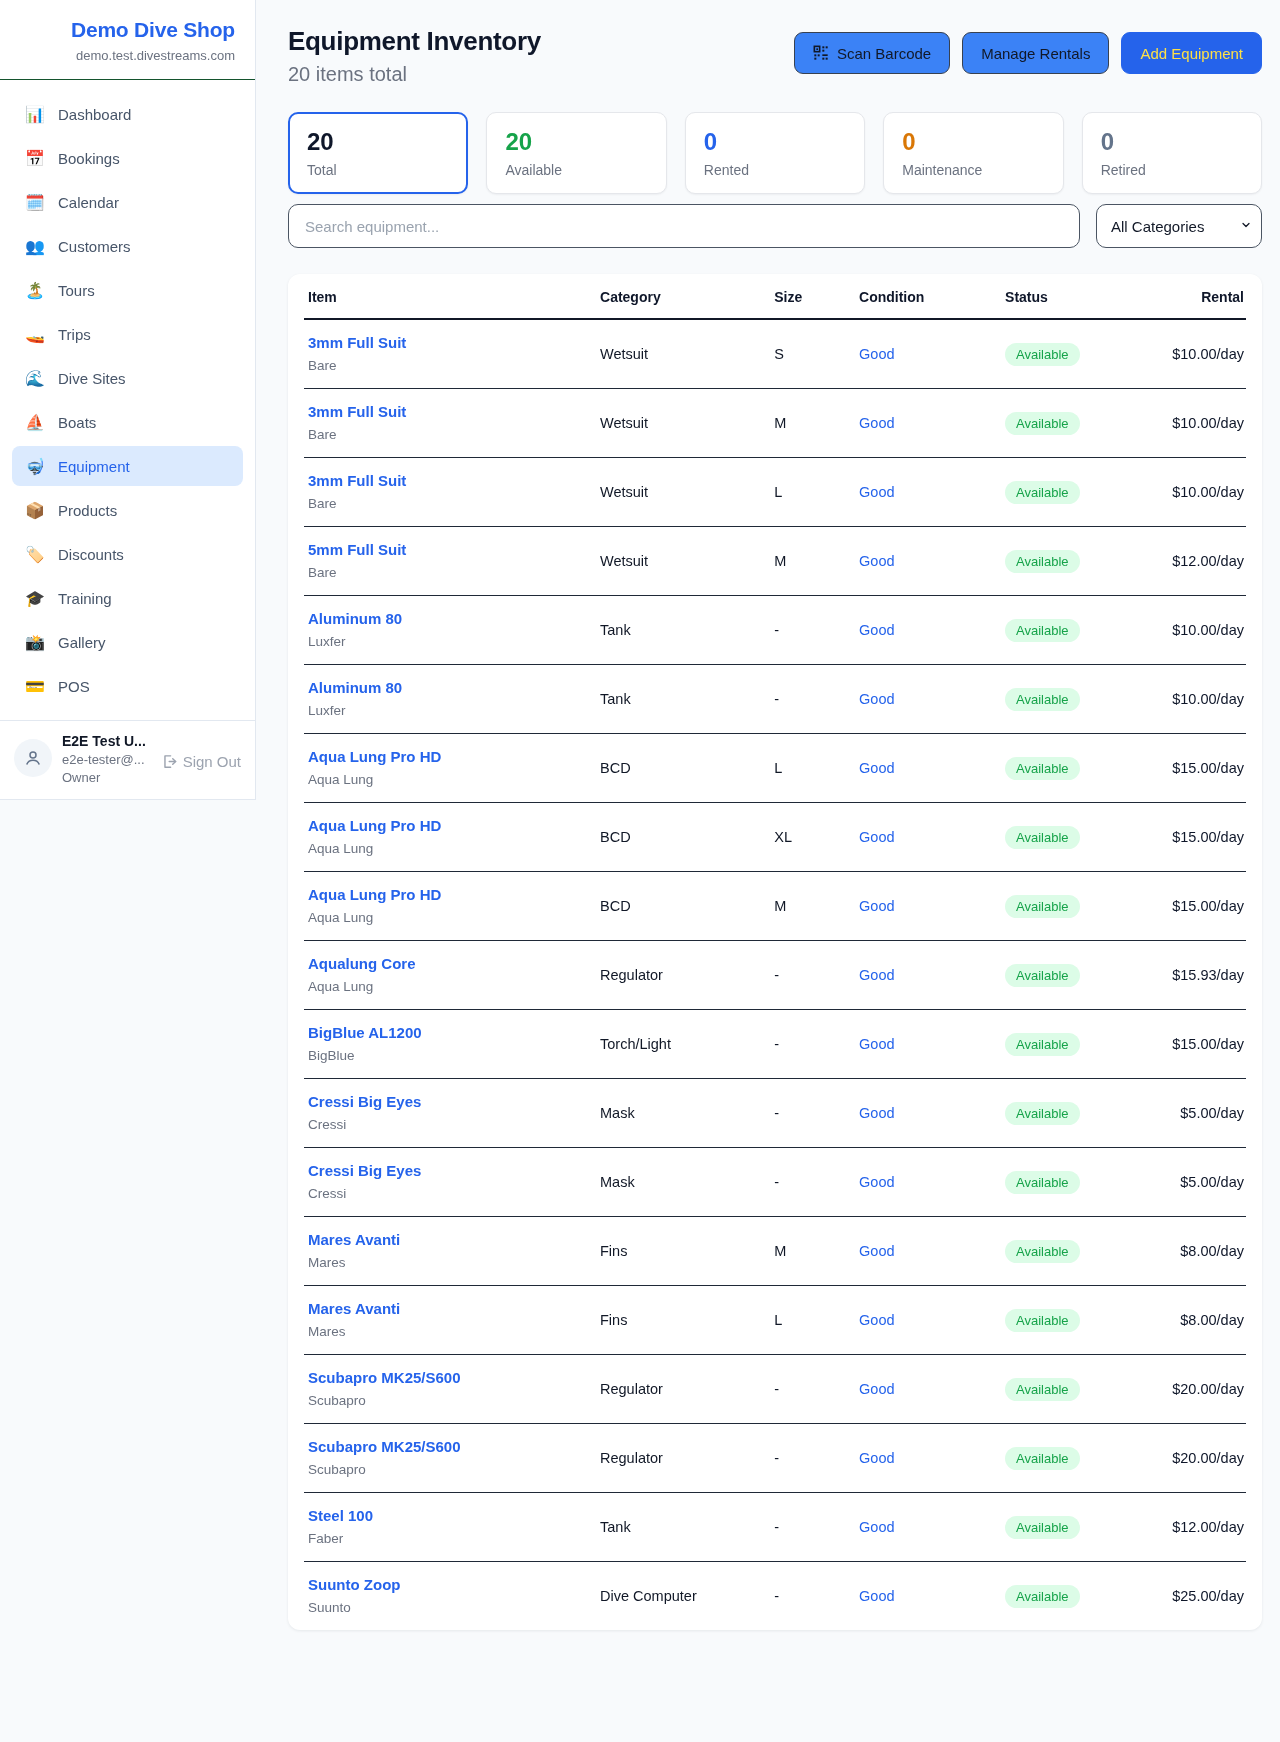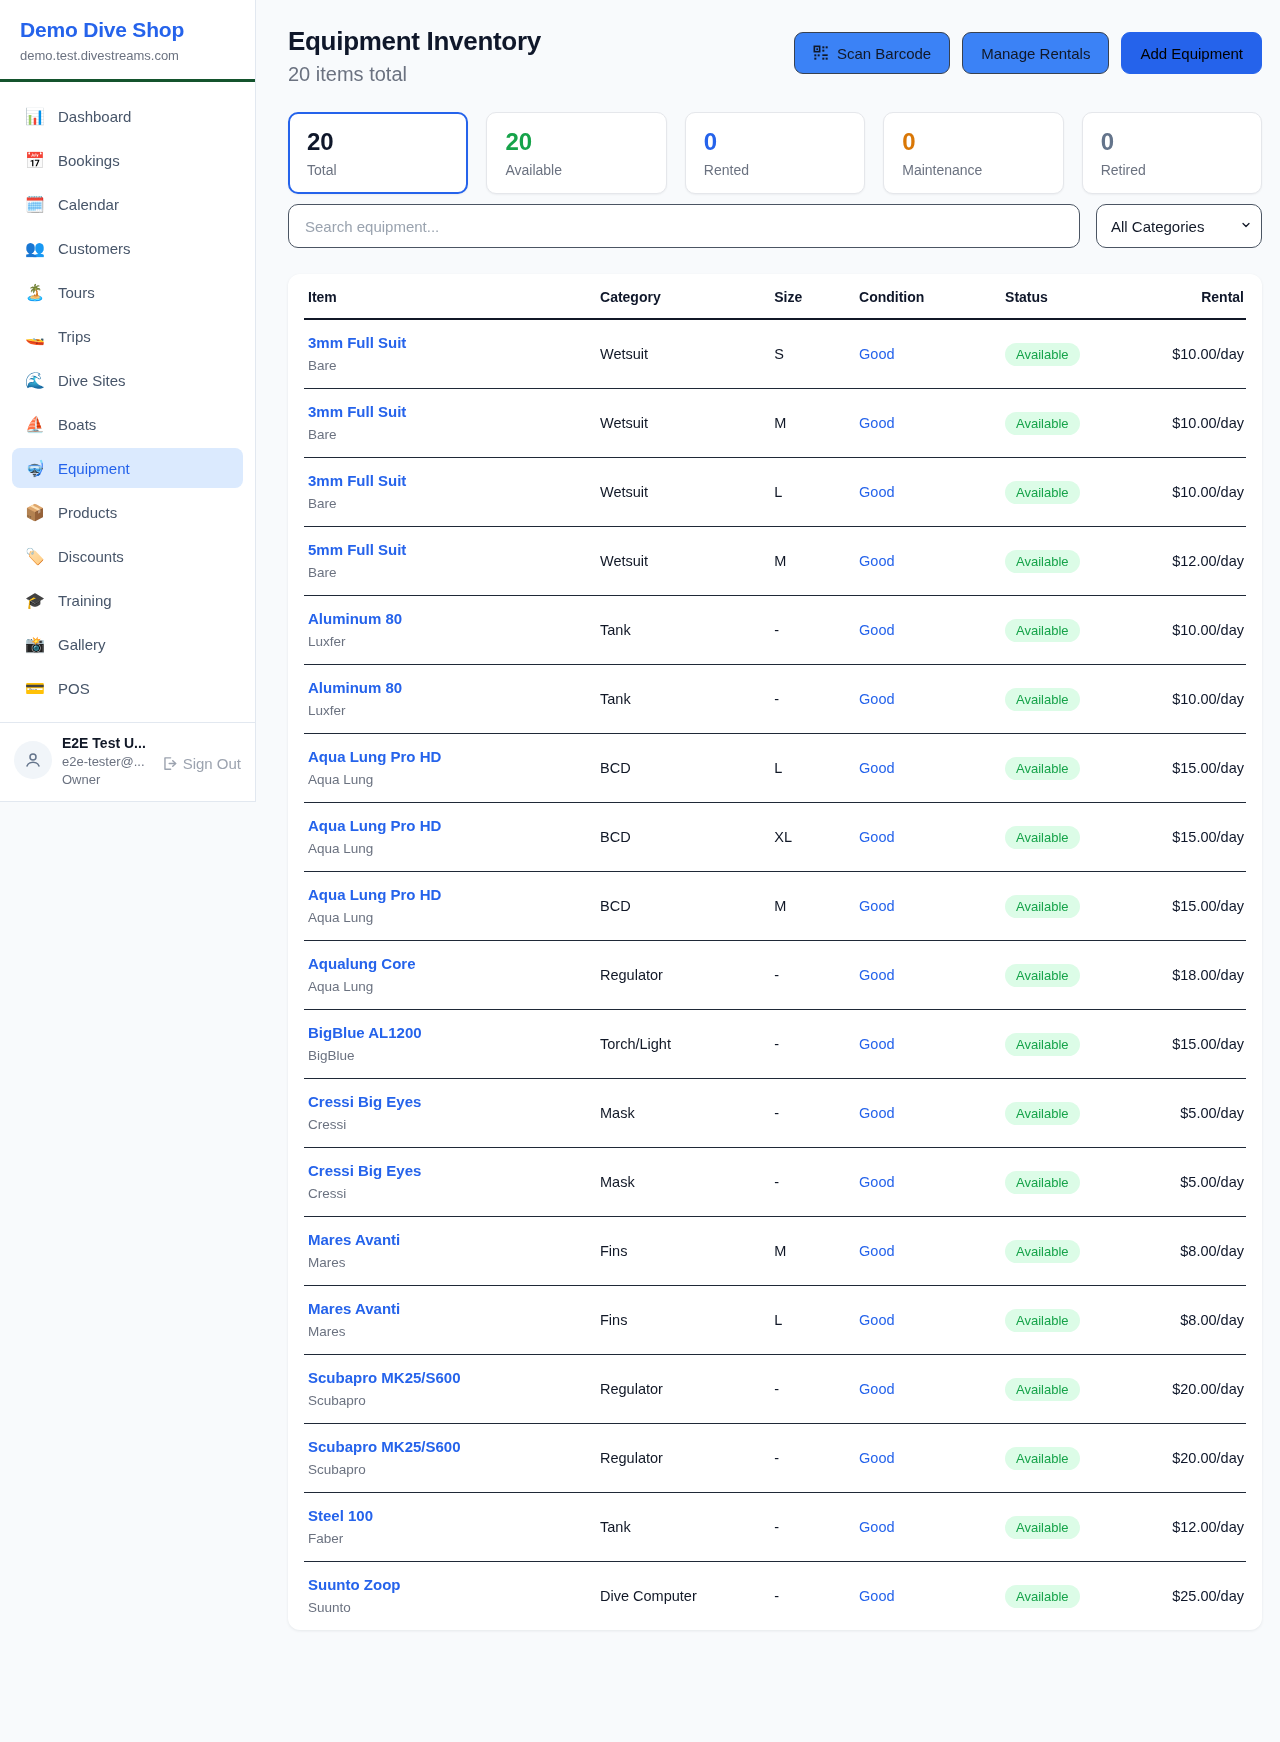--- a/index.html
+++ b/index.html
@@ -12,21 +12,21 @@
   }
 
   
   .sidebar {
     position:absolute; left:0; top:0; width:256px;
     background:#ffffff;
     border-right:1px solid #e2e8f0;
     border-bottom:1px solid #e2e8f0;
     padding-bottom:0;
   }
-  .brand { padding:18px 20px 16px 20px; border-bottom:3px solid #14532d; }
+  .brand { padding:18px 20px 16px 20px; border-bottom:1px solid #14532d;text-align:right; }
   .brand-name { color:#2563eb; font-size:21px; font-weight:bold; letter-spacing:-0.2px; }
   .brand-domain { color:#6b7280; font-size:13px; margin-top:6px; }
   .nav { padding:14px 12px 10px 12px; }
   .nav-item {
     display:flex; align-items:center; gap:12px;
     height:40px; padding:0 12px; margin-bottom:4px;
     border-radius:8px; cursor:pointer;
     color:#475569; font-size:15px;
   }
   .nav-item .nav-icon { width:22px; font-size:16px; text-align:center; flex:none; }
@@ -59,21 +59,21 @@
   .page-title { font-size:26px; font-weight:bold; color:#0f172a; letter-spacing:-0.3px; }
   .page-subtitle { font-size:20px; color:#6b7280; margin-top:6px; }
   .header-actions { display:flex; gap:12px; margin-top:6px; }
   .btn {
     height:42px; border-radius:9px; font-size:15px;
     display:flex; align-items:center; gap:8px;
     padding:0 18px; cursor:pointer; background:#3b82f6;
     border:1px solid #374151; color:#111827;
     font-family:"Liberation Sans", sans-serif;
   }
-  .btn-primary { background:#2563eb; border:1px solid #2563eb; color:#000000; font-weight:500; }
+  .btn-primary { background:#2563eb; border:1px solid #2563eb; color:#fde047; font-weight:500; }
 
   .stats { display:flex; gap:18px; margin-top:26px; }
   .stat-card {
     flex:1; background:#ffffff; border:1px solid #e5e7eb; border-radius:10px;
     padding:16px 18px; height:82px;
     box-shadow:0 1px 2px rgba(16,24,40,0.05);
     cursor:pointer;
   }
   .stat-card.active { border:2px solid #2563eb; padding:15px 17px; }
   .stat-value { font-size:24px; font-weight:bold; line-height:1.1; }
@@ -426,21 +426,21 @@
 
   <tr>
     <td>
       <div class="item-name">Aqualung Core</div>
       <div class="item-brand">Aqua Lung</div>
     </td>
     <td>Regulator</td>
     <td>-</td>
     <td><span class="cond">Good</span></td>
     <td><span class="pill">Available</span></td>
-    <td class="col-rental"><span class="rental">$18.00/day</span></td>
+    <td class="col-rental"><span class="rental">$15.93/day</span></td>
   </tr>
 
   <tr>
     <td>
       <div class="item-name">BigBlue AL1200</div>
       <div class="item-brand">BigBlue</div>
     </td>
     <td>Torch/Light</td>
     <td>-</td>
     <td><span class="cond">Good</span></td>

